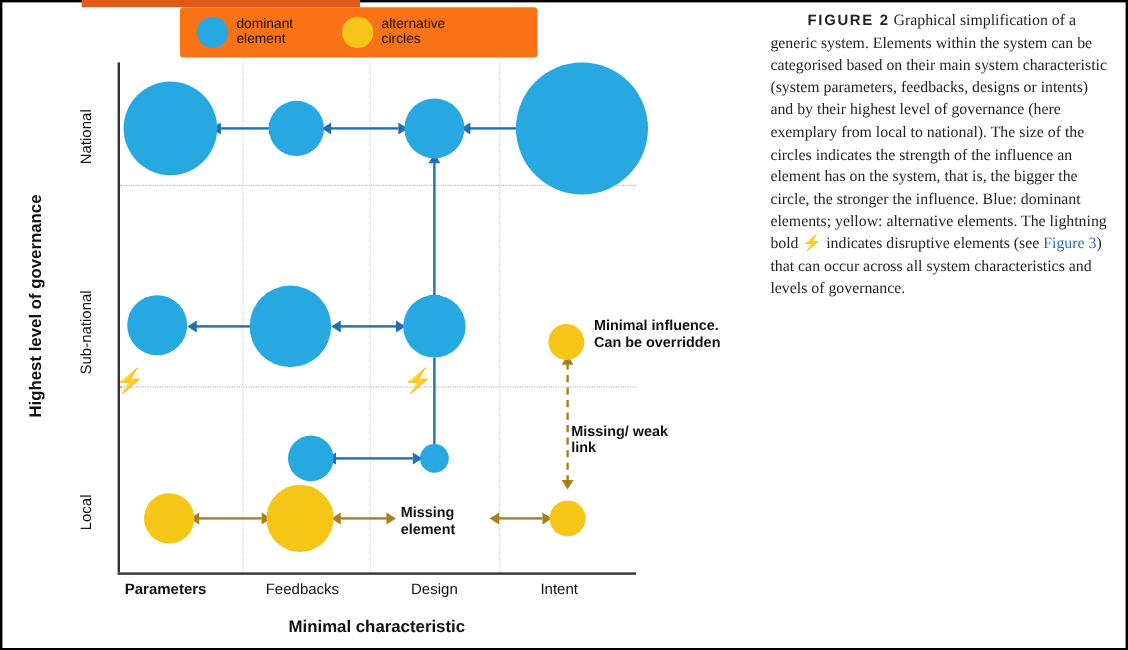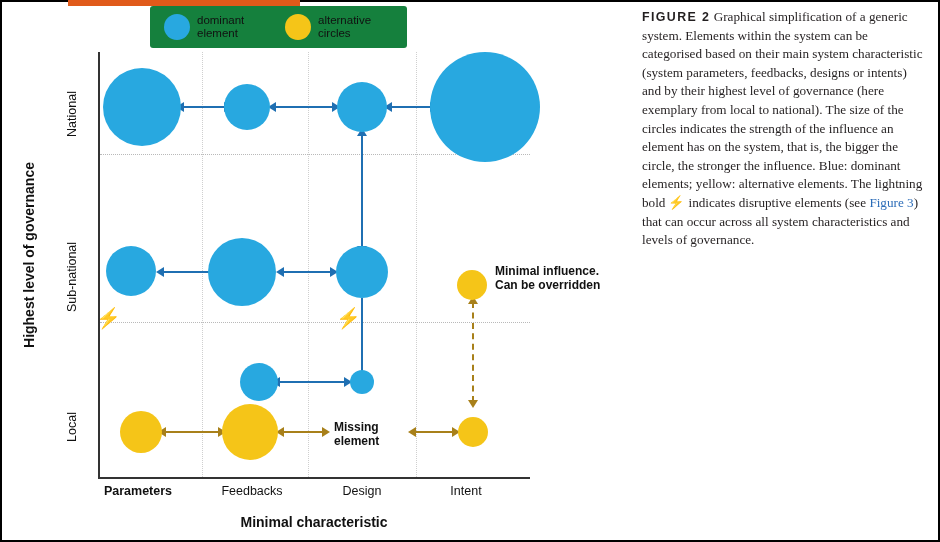--- a/index.html
+++ b/index.html
@@ -26,22 +26,22 @@
   
   .figure-panel{
     position:absolute;
     left:0;top:0;
     width:618px;height:538px;
   }
   
   .legend{
     position:absolute;
     left:148px;top:4px;
-    width:257px;height:42px;
-    background:#15803d;
+    width:298px;height:42px;
+    background:#f97316;
     border-radius:3px;
     display:flex;
     align-items:center;
   }
   .legend-item{
     display:flex;align-items:center;
     margin-left:14px;
   }
   .legend-dot{
     width:26px;height:26px;border-radius:50%;
@@ -169,20 +169,21 @@
     font-size:13.2px;
     line-height:18.6px;
     color:#231f20;
     font-family:"Liberation Serif", serif;
   }
   .caption .figno{
     font-family:"Liberation Sans", sans-serif;
     font-weight:bold;
     letter-spacing:1.4px;
     font-size:12.4px;
+    margin-left:31px;
   }
   .caption .xref{
     color:#2b6cb8;
   }
 </style>
 </head>
 <body>
 
 <div id="page">
 
@@ -279,20 +280,21 @@
     <div class="node blue" style="left:334px;top:244px;width:52px;height:52px;"></div>
     <div class="node yellow" style="left:455px;top:268px;width:30px;height:30px;"></div>
     <div class="annot" style="left:493px;top:262px;width:118px;">Minimal influence. Can be overridden</div>
 
     <div class="bolt" style="left:94px;top:306px;">⚡</div>
     <div class="bolt" style="left:334px;top:306px;">⚡</div>
 
     <div class="node blue" style="left:238px;top:361px;width:38px;height:38px;"></div>
     <div class="node blue" style="left:348px;top:368px;width:24px;height:24px;"></div>
 
+    <div class="annot" style="left:474px;top:350px;width:90px;">Missing/ weak link</div>
 
     <div class="node yellow" style="left:118px;top:409px;width:42px;height:42px;"></div>
     <div class="node yellow" style="left:220px;top:402px;width:56px;height:56px;"></div>
     <div class="annot" style="left:332px;top:418px;width:76px;">Missing element</div>
     <div class="node yellow" style="left:456px;top:415px;width:30px;height:30px;"></div>
 
   </div>
 
   <div class="caption">
     <span class="figno">FIGURE 2</span>

